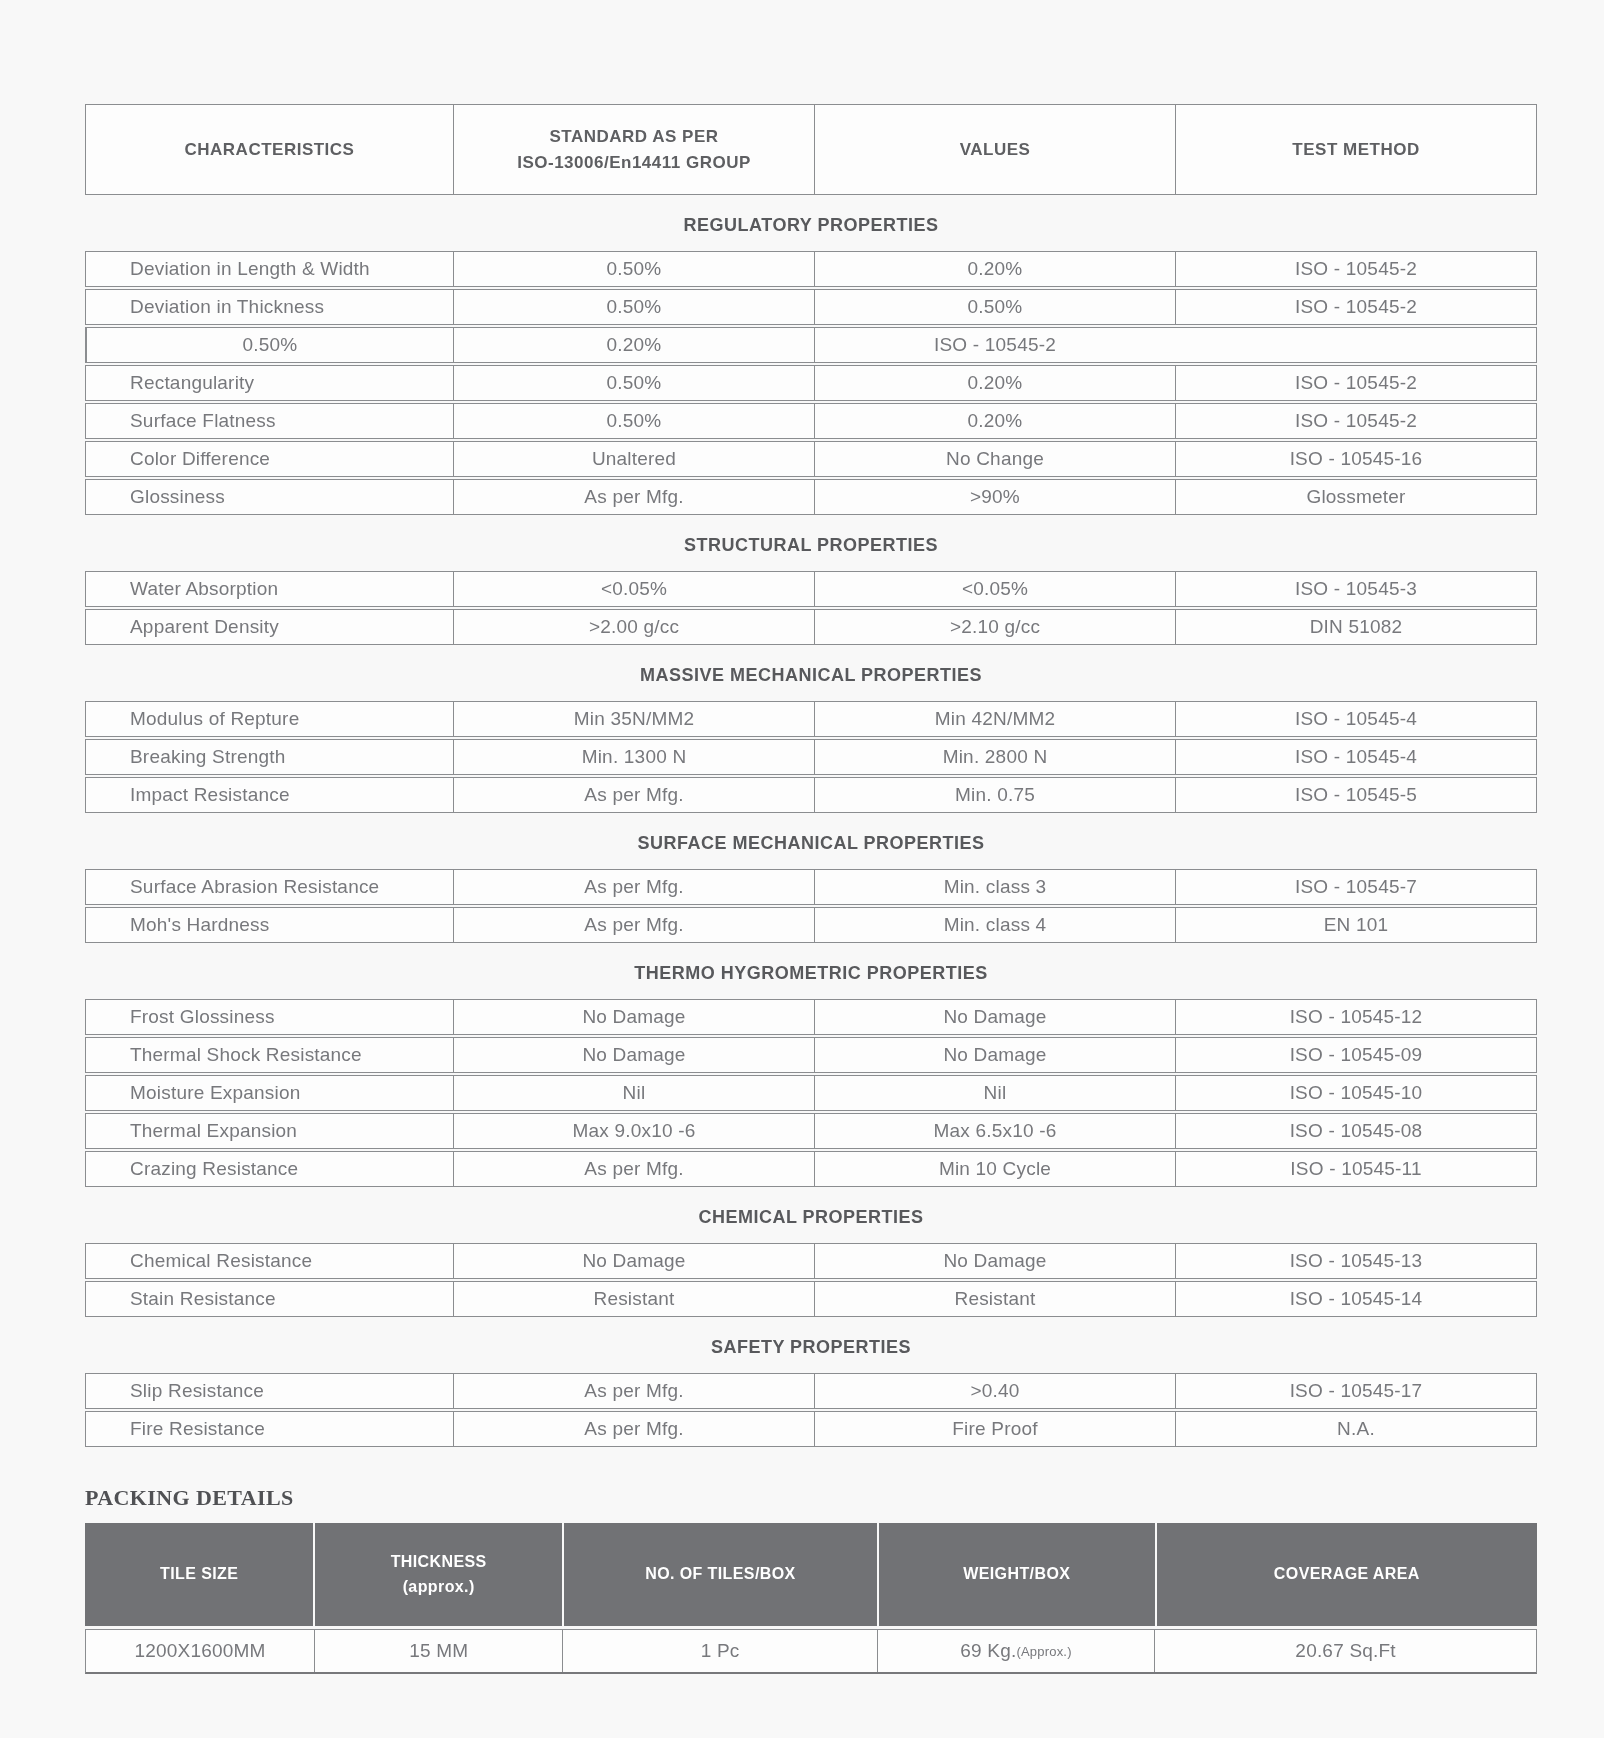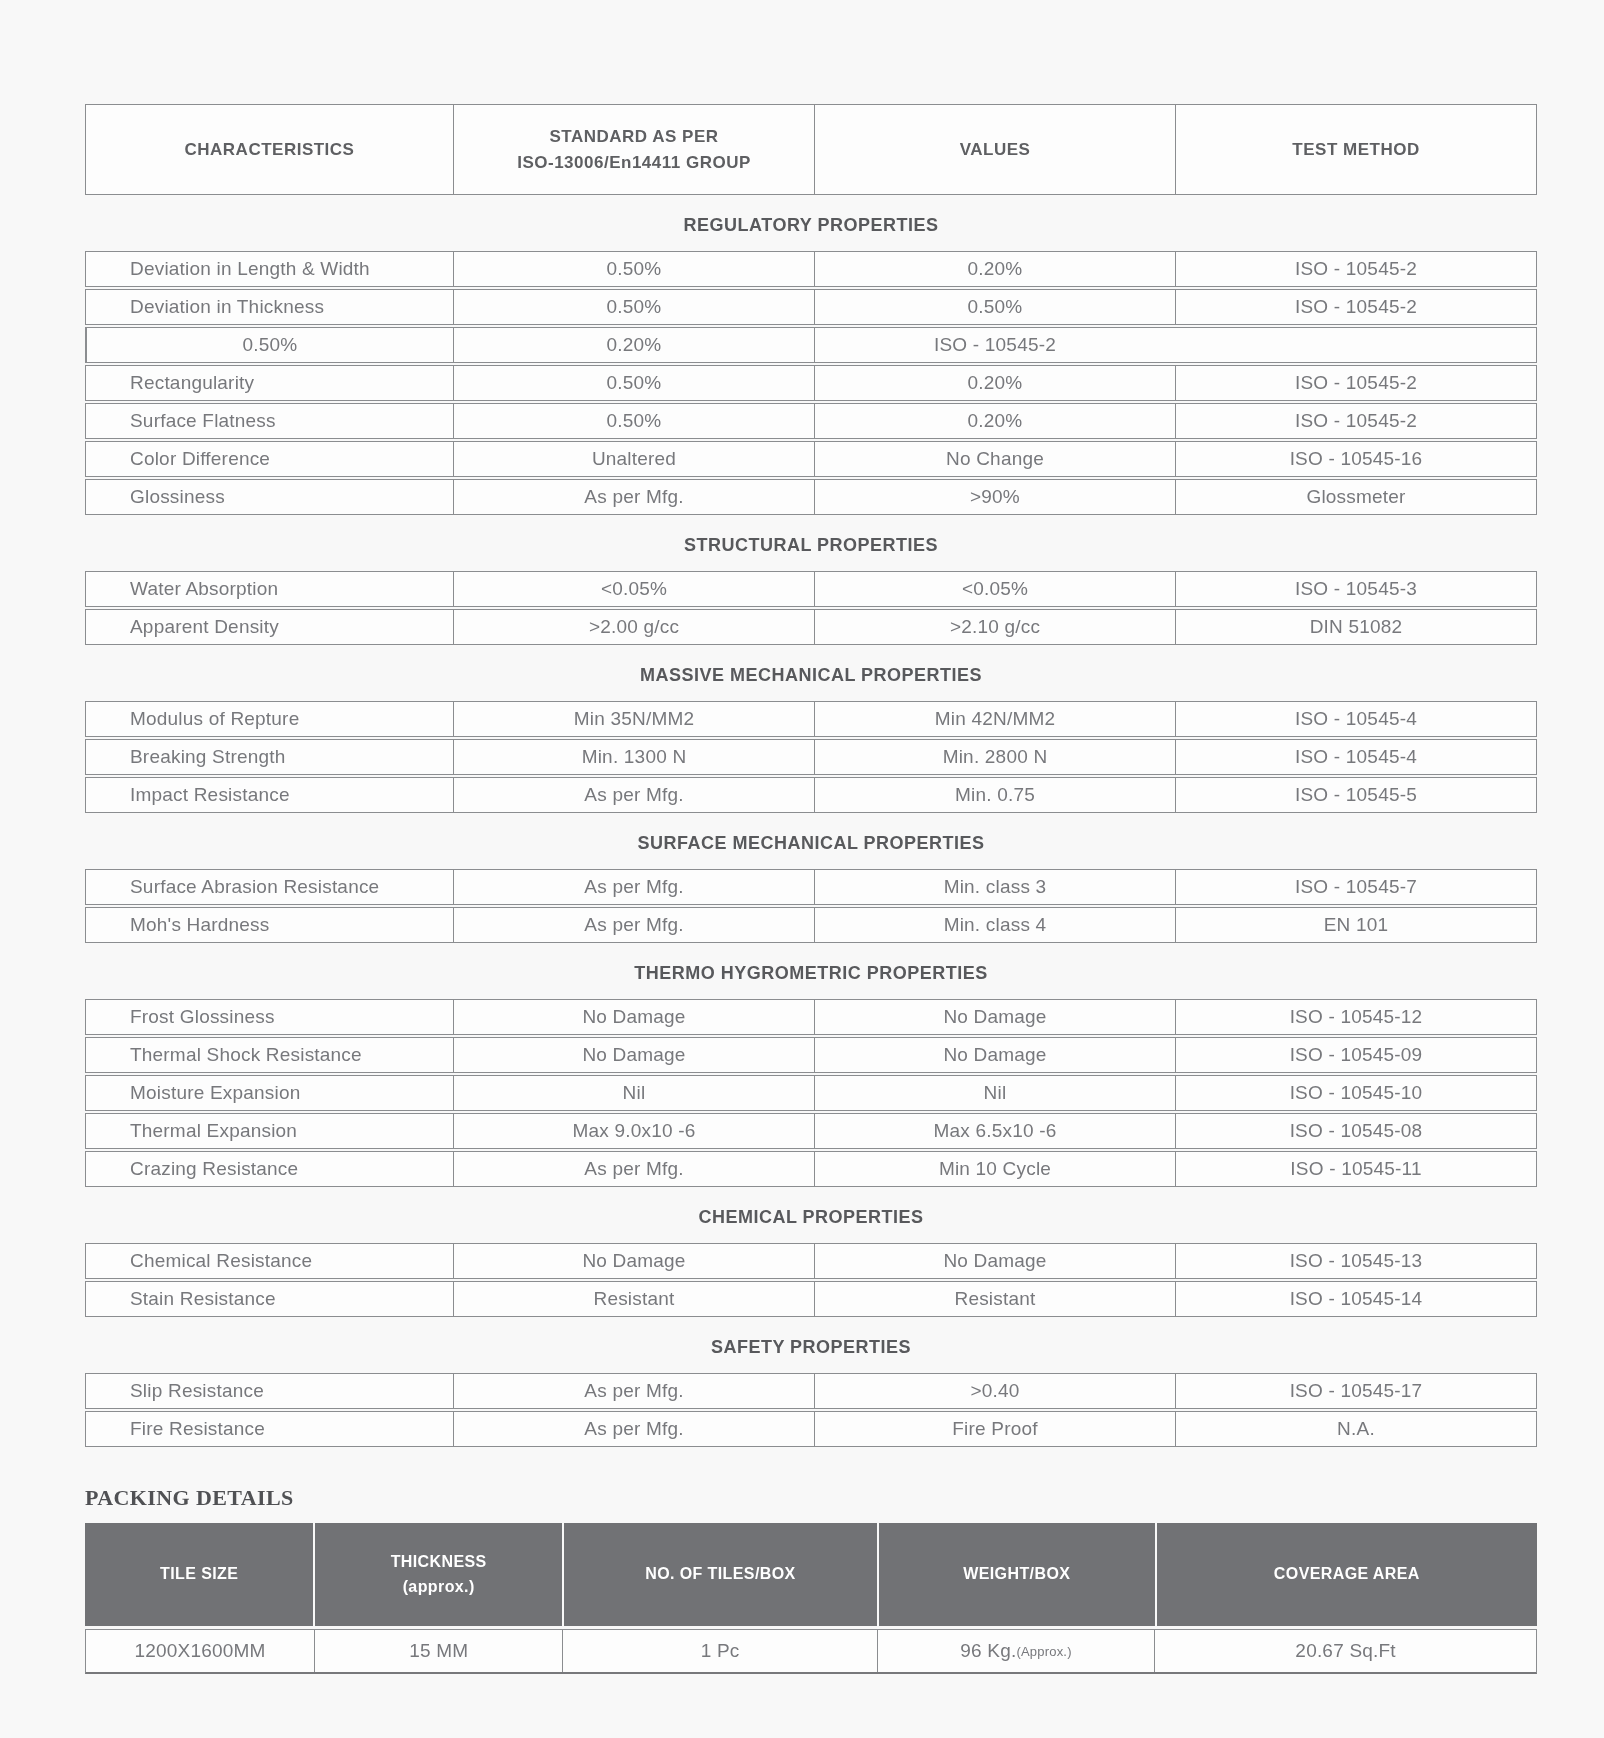--- a/index.html
+++ b/index.html
@@ -307,19 +307,19 @@
     <div class="th">NO. OF TILES/BOX</div>
     <div class="th">WEIGHT/BOX</div>
     <div class="th">COVERAGE AREA</div>
   </div>
 
   <div class="pack-row">
     <div class="td">1200X1600MM</div>
     <div class="td">15 MM</div>
     <div class="td">1 Pc</div>
     <div class="td">
-        <span>96 Kg.</span>
+        <span>69 Kg.</span>
         <span class="weight-small">(Approx.)</span>
       </div>
     <div class="td">20.67 Sq.Ft</div>
   </div>
 
 </div>
 
 </body></html>

